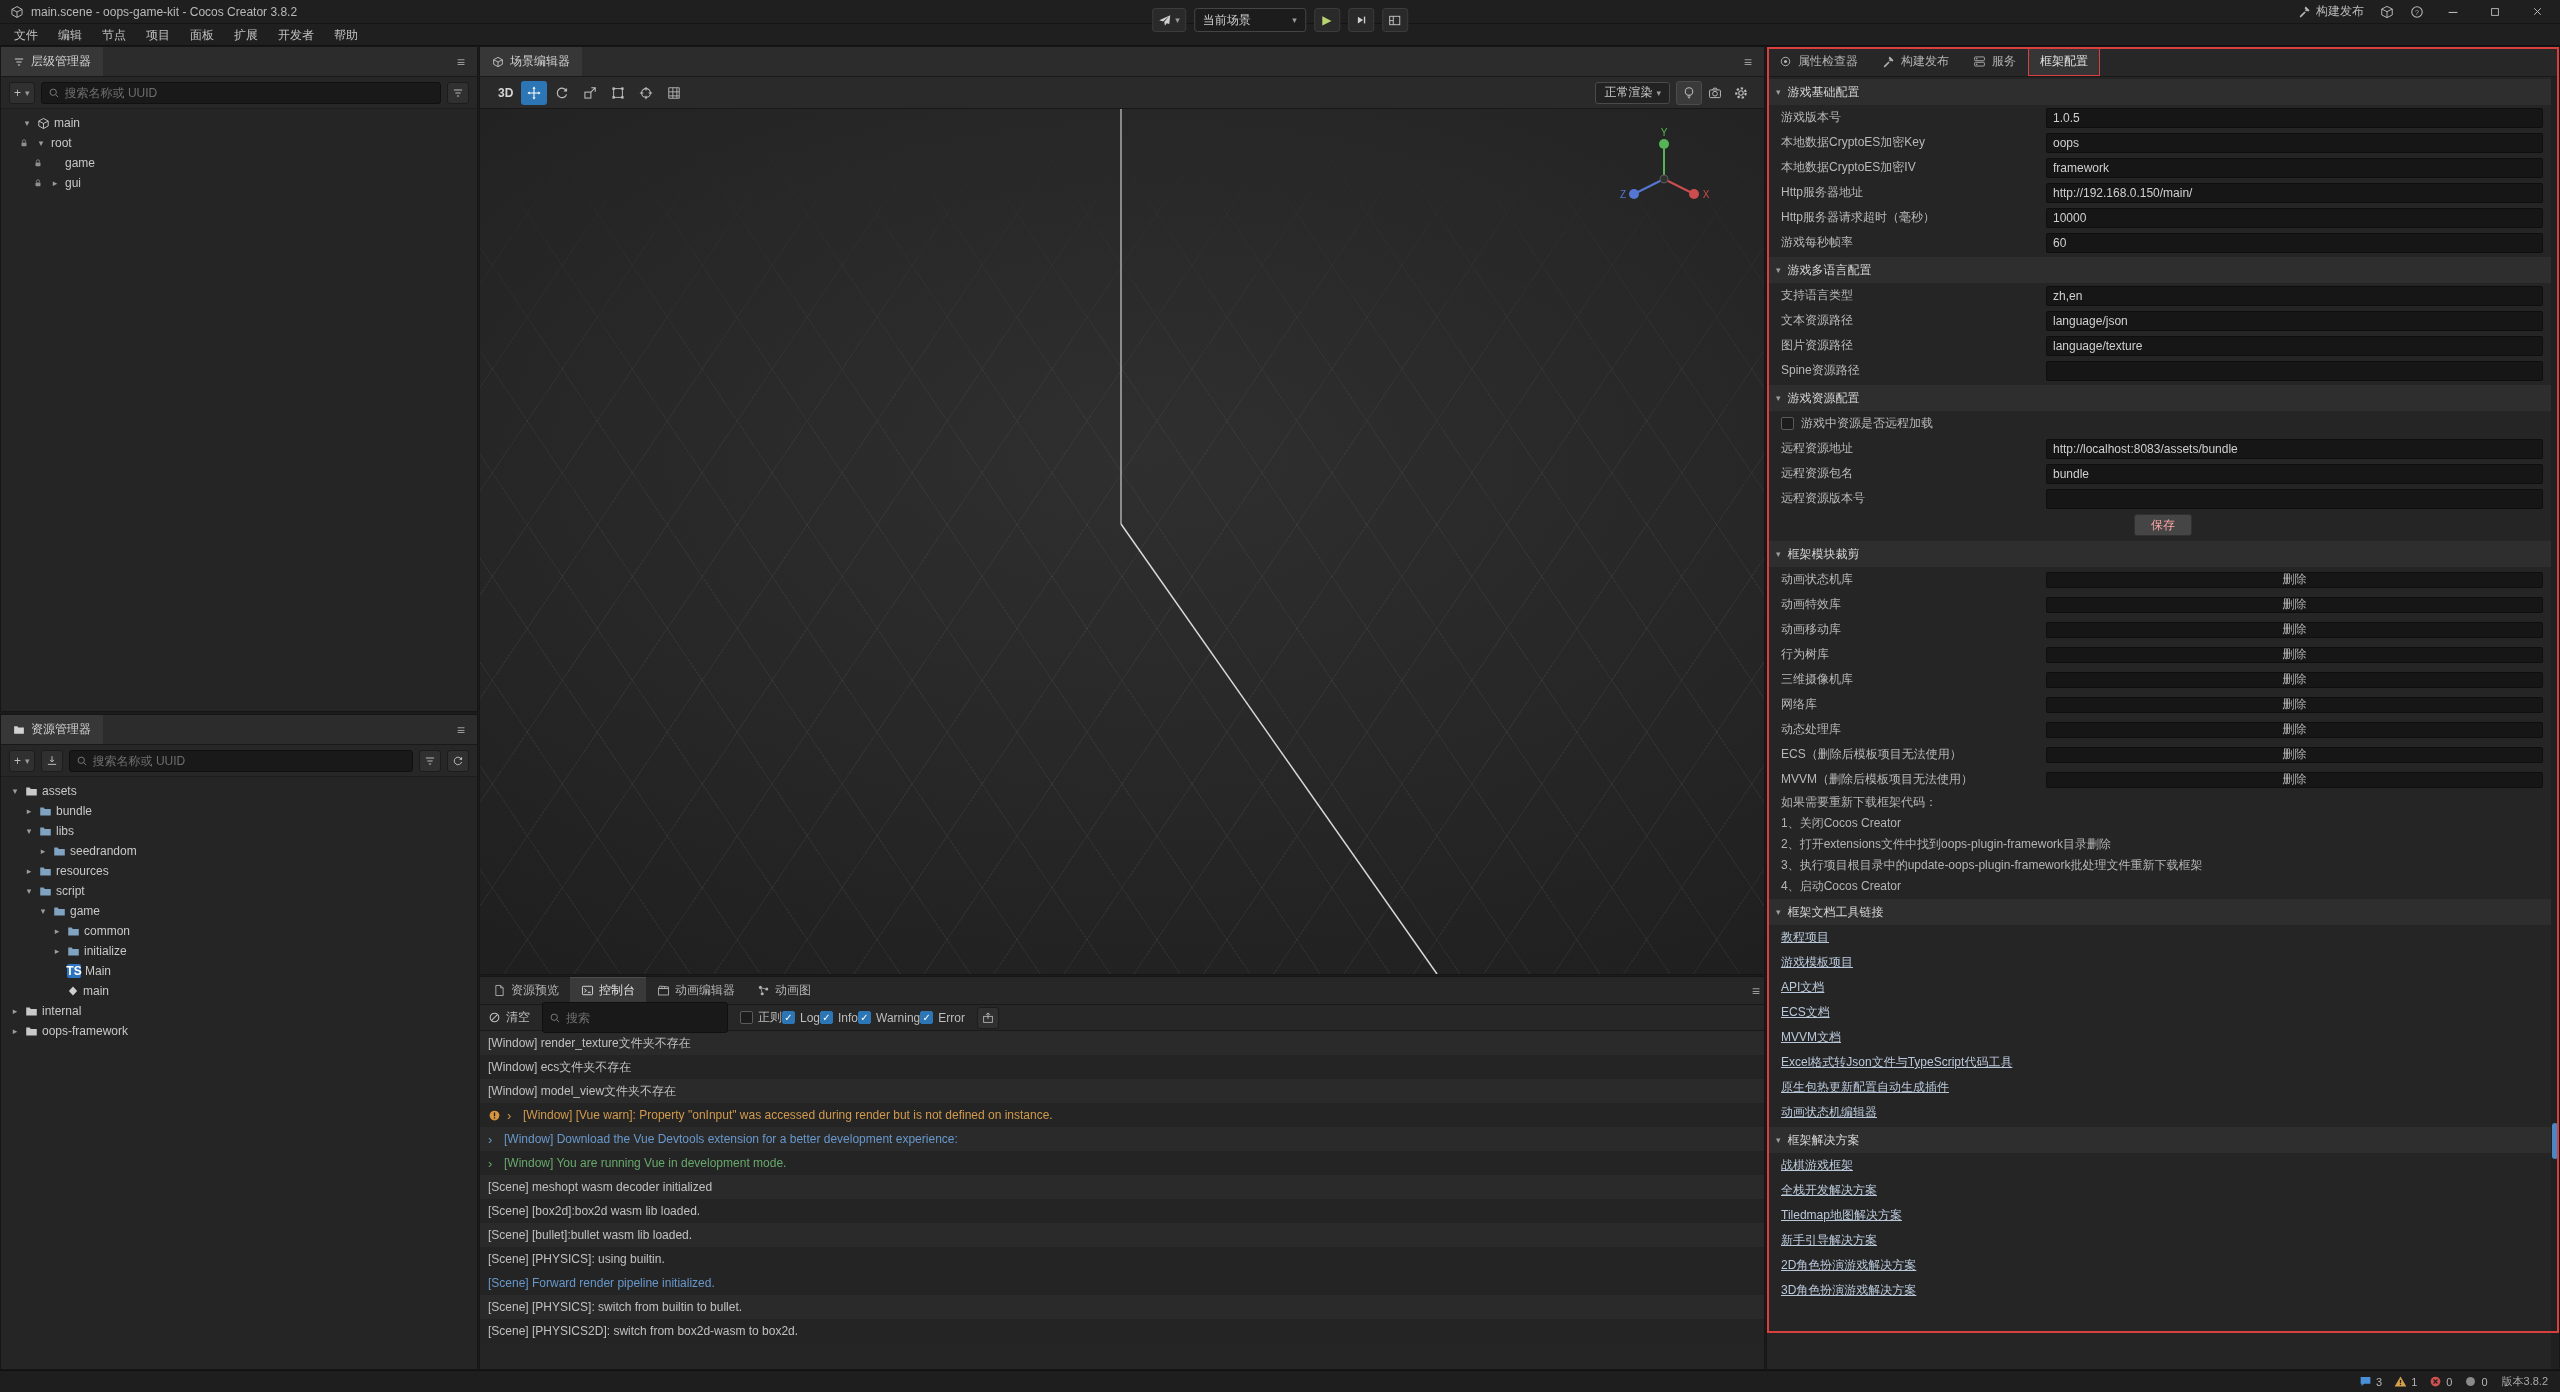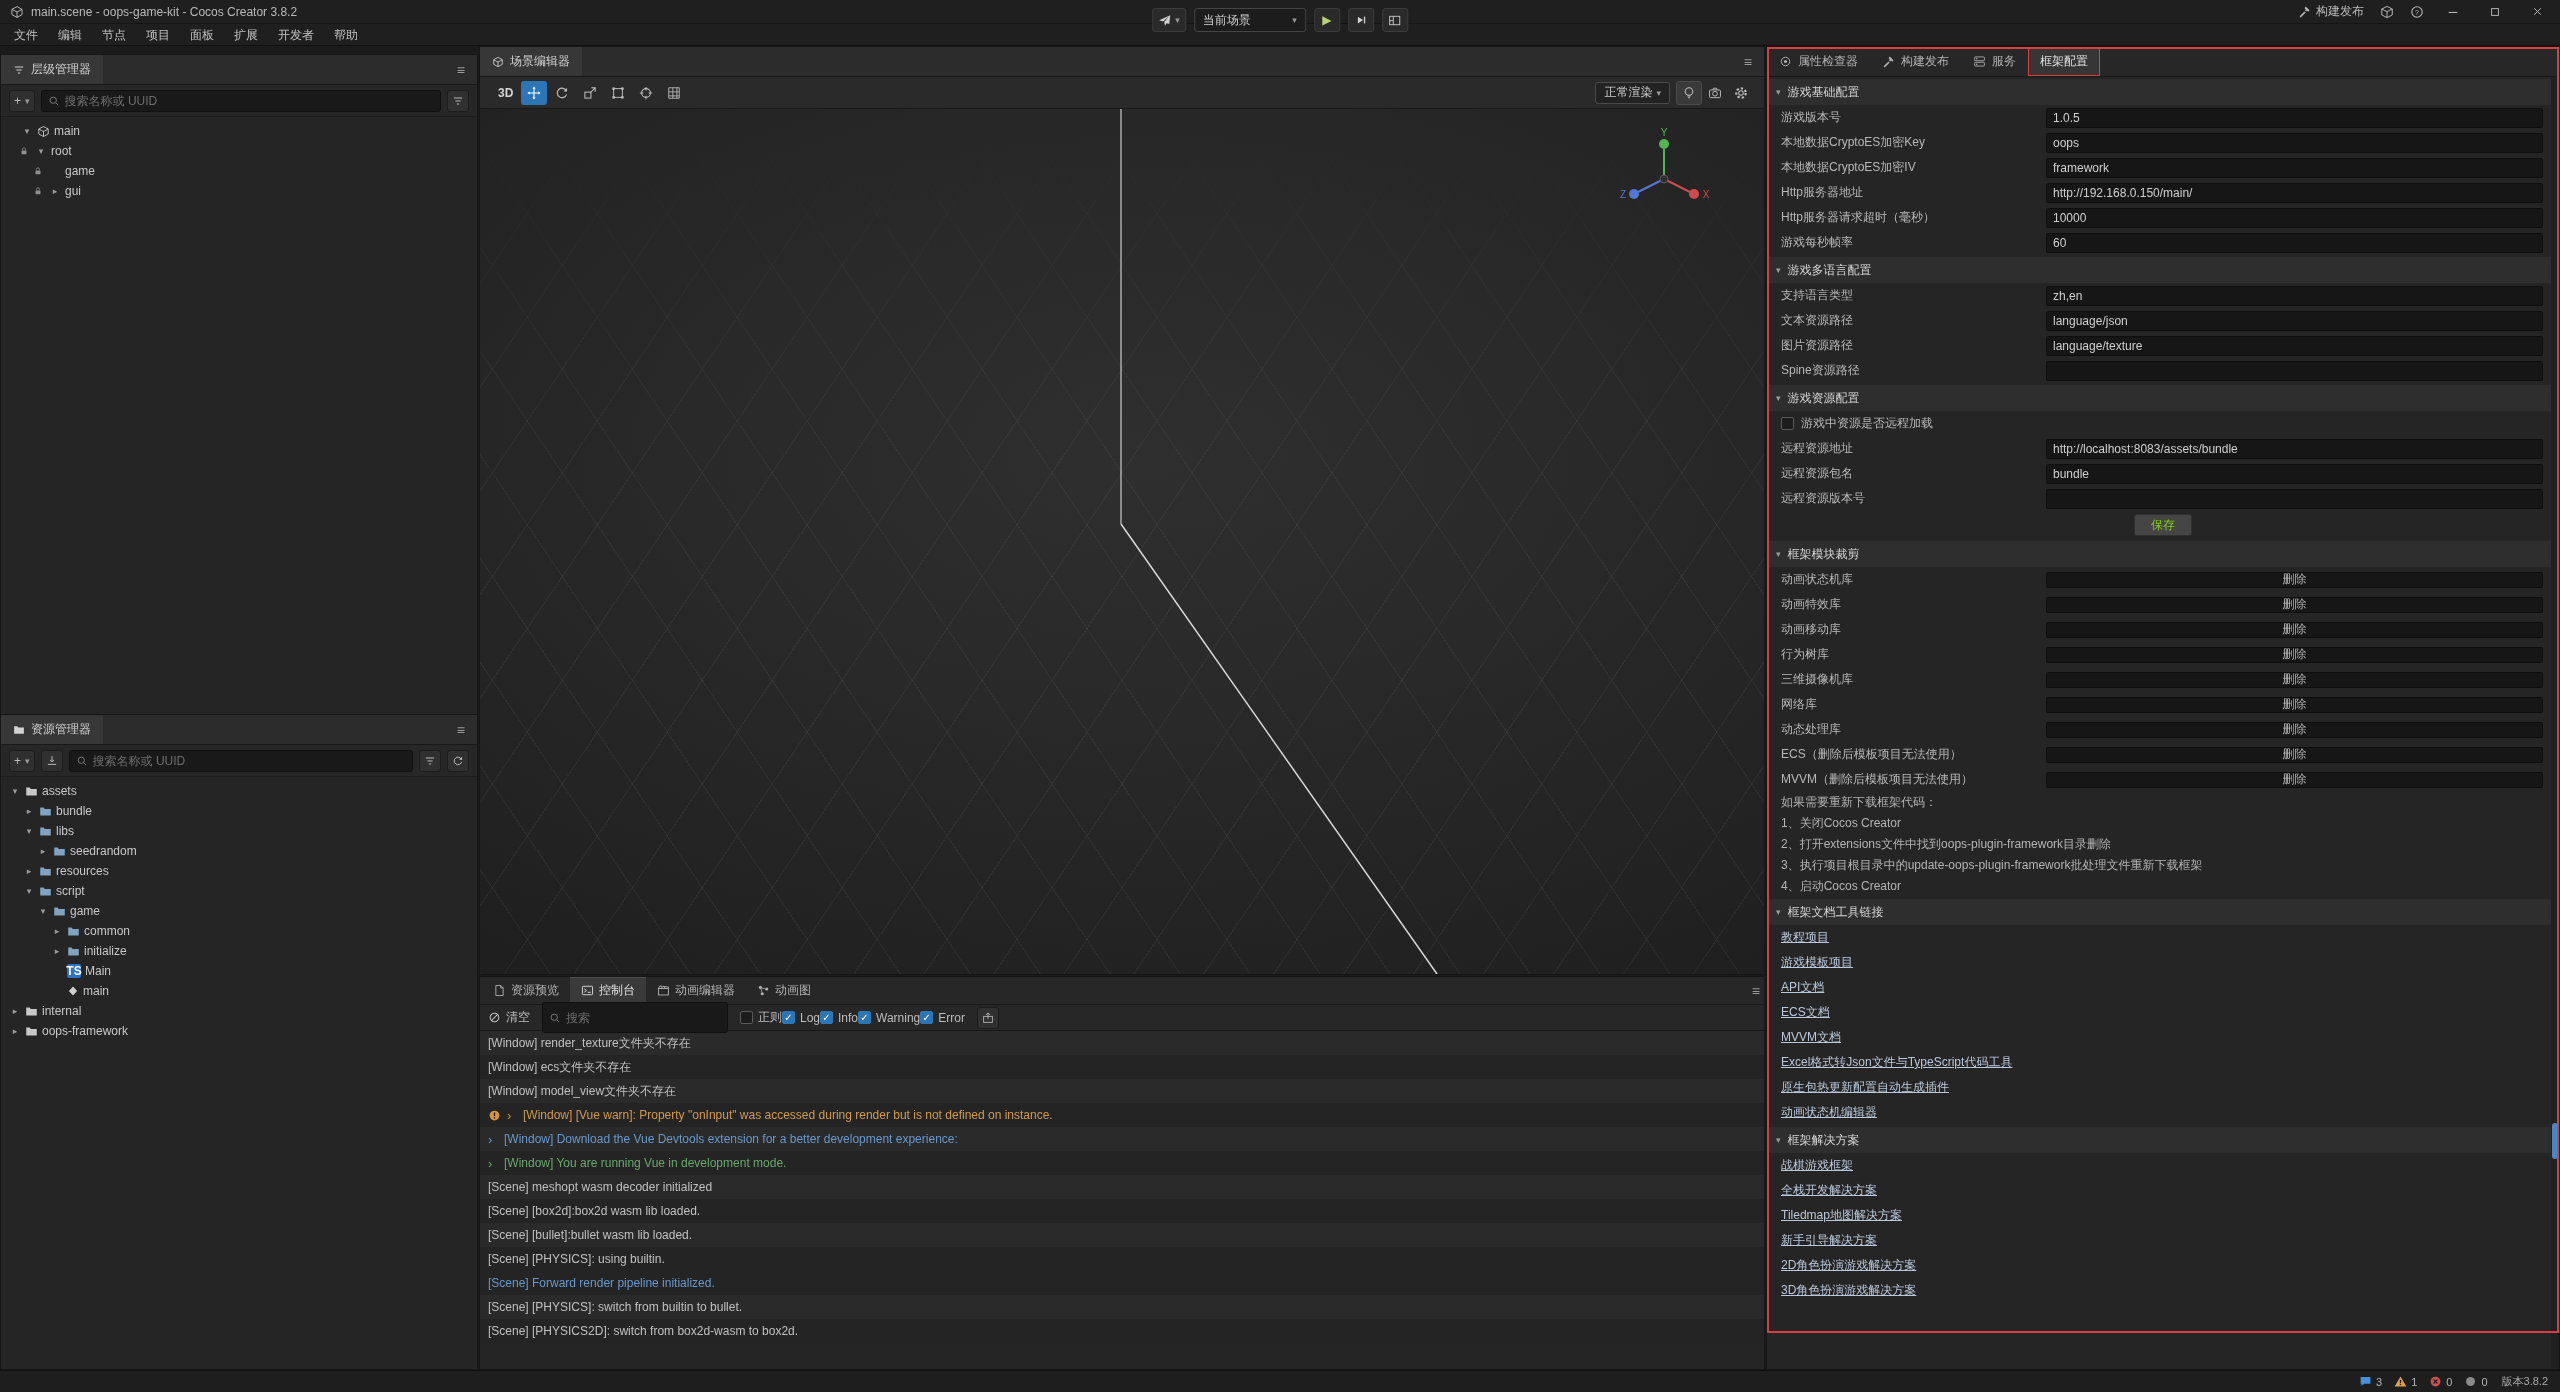--- a/index.html
+++ b/index.html
@@ -20,21 +20,21 @@
     display:flex;align-items:center;padding-left:4px;z-index:5;}
   .menu-item{padding:0 10px;line-height:22px;color:#c0c0c0;}
   .top-center{position:absolute;left:50%;top:8px;transform:translateX(-50%);display:flex;align-items:center;gap:8px;z-index:8;}
   .tc-btn{height:24px;min-width:26px;padding:0 5px;background:#2a2a2a;border:1px solid #3c3c3c;border-radius:3px;
     display:flex;align-items:center;justify-content:center;color:#cfcfcf;}
   .tc-select{height:24px;width:112px;background:#1c1c1c;border:1px solid #454545;border-radius:3px;
     display:flex;align-items:center;justify-content:space-between;padding:0 8px;color:#cfcfcf;}
   .tc-play{color:#b6d36f;}
   
   .panel{position:absolute;background:#252525;border:1px solid #161616;overflow:hidden;}
-  #hierarchy{left:0;top:54px;width:478px;height:666px;}
+  #hierarchy{left:0;top:46px;width:478px;height:666px;}
   #assets{left:0;top:714px;width:478px;height:656px;}
   #scene{left:479px;top:46px;width:1286px;height:929px;}
   #console{left:479px;top:976px;width:1286px;height:394px;}
   #inspector{left:1766px;top:46px;width:794px;height:1324px;}
   .phead{height:30px;background:#2c2c2c;border-bottom:1px solid #191919;display:flex;align-items:center;padding-right:8px;}
   .ptab{height:100%;background:#373737;display:flex;align-items:center;gap:6px;padding:0 12px;color:#d2d2d2;}
   .burger{color:#9a9a9a;font-size:14px;padding:0 4px;}
   .searchrow{height:32px;display:flex;align-items:center;gap:6px;padding:0 8px;border-bottom:1px solid #1d1d1d;background:#272727;}
   .mini-btn{height:22px;min-width:22px;padding:0 4px;display:flex;align-items:center;justify-content:center;color:#bdbdbd;
     background:#303030;border:1px solid #1c1c1c;border-radius:3px;}
@@ -94,21 +94,21 @@
   .insp-sec .chev{font-size:9px;color:#9c9c9c;}
   .insp-row{height:25px;display:flex;align-items:center;padding:0 14px;}
   .insp-row .lbl{flex:0 0 265px;width:265px;color:#b8b8b8;white-space:nowrap;overflow:hidden;}
   .insp-row .val{flex:1;display:flex;align-items:center;min-width:0;padding-right:2px;}
   .insp-row input[type=text]{width:100%;height:20px;background:#161616;border:1px solid #0e0e0e;border-radius:2px;
     color:#d0d0d0;padding:0 6px;font-size:12px;outline:none;}
   .del-strip{flex:1;height:16px;background:#161616;border:1px solid #0e0e0e;border-radius:2px;
     display:flex;align-items:center;justify-content:center;color:#b5b5b5;}
   .save-row{justify-content:center;height:28px;}
   .save-btn{min-width:58px;height:22px;background:#454545;border:1px solid #303030;border-radius:3px;
-    display:flex;align-items:center;justify-content:center;color:#84cc16;padding:0 16px;}
+    display:flex;align-items:center;justify-content:center;color:#fca5a5;padding:0 16px;}
   .cb-lbl{margin-left:7px;color:#b8b8b8;}
   .text-row{height:21px;color:#b4b4b4;}
   .link-row a{color:#b9c8da;text-decoration:underline;cursor:pointer;}
   .iscroll{position:absolute;right:0;top:30px;bottom:0;width:8px;background:#202020;z-index:4;}
   .iscroll .thumb{position:absolute;left:1px;right:1px;top:1046px;height:36px;background:#4b86c4;border-radius:3px;}
   .red-frame{position:absolute;left:0;top:0;width:100%;height:1286px;border:2px solid #d84040;pointer-events:none;z-index:9;}
   
   .statusbar{position:absolute;left:0;right:0;bottom:0;height:22px;background:#1e1e1e;border-top:1px solid #101010;
     display:flex;align-items:center;justify-content:flex-end;gap:14px;padding:0 12px;font-size:11px;color:#a8a8a8;z-index:6;}
   .badge{display:flex;align-items:center;gap:4px;color:#b5b5b5;}

